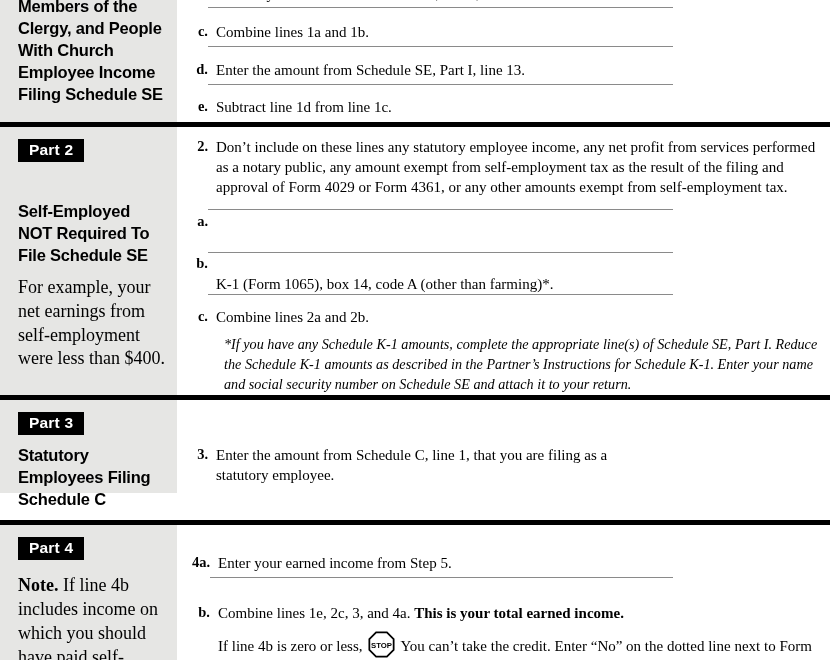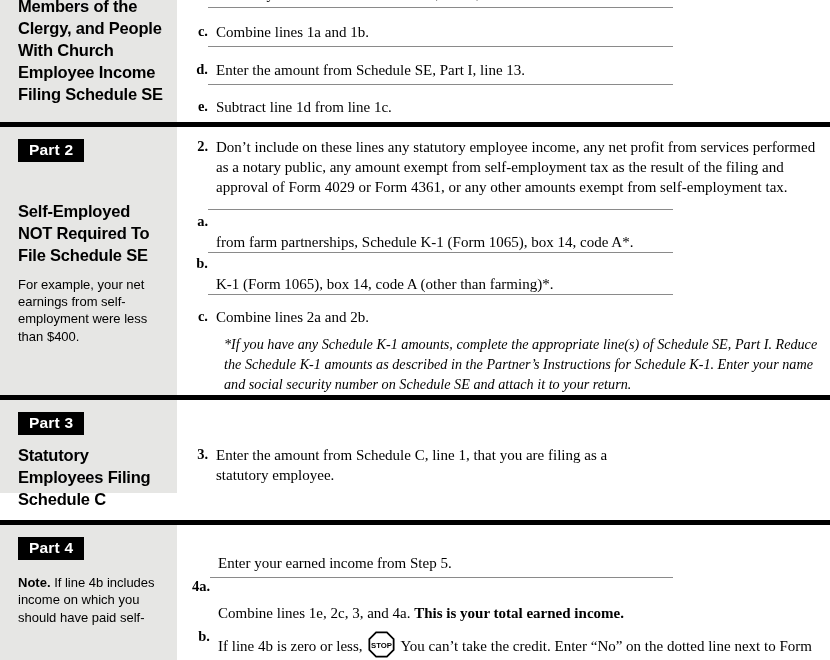--- a/index.html
+++ b/index.html
@@ -48,22 +48,22 @@
   }
   .side-head {
     font-family: "Liberation Sans", "DejaVu Sans", sans-serif;
     font-weight: bold;
     font-size: 16.5px;
     line-height: 1.33;
     color: #000;
     letter-spacing: -0.2px;
   }
   .side-note {
-    font-family: Liberation Sans, sans-serif;
-    font-size: 13px;
+    font-family: Liberation Serif, serif;
+    font-size: 18px;
     line-height: 1.32;
     color: #000;
   }
   .side-note b { font-weight: bold; }
 
   
   .band-rule {
     width: 830px;
     height: 5px;
     background: #000;
@@ -78,21 +78,21 @@
   .lineno {
     font-family: "Liberation Serif", "DejaVu Serif", serif;
     font-weight: bold;
     font-size: 14.5px;
     width: 30px;
     flex: 0 0 30px;
     text-align: right;
     padding-right: 8px;
     padding-top: 1px;
   }
-  .lineno.wide { width: 32px; flex: 0 0 32px; margin-top: 24px; }
+  .lineno.wide { width: 32px; flex: 0 0 32px; }
   .ltext {
     font-size: 15px;
     line-height: 1.34;
     flex: 1 1 auto;
     padding-right: 6px;
   }
   .ltext b { font-weight: bold; }
   .italic-note {
     font-size: 14.2px;
     font-style: italic;
@@ -202,21 +202,20 @@
         <div class="lineno">2.</div>
         <div class="ltext">Don’t include on these lines any statutory employee income, any net profit from services performed as a notary public, any amount exempt from self-employment tax as the result of the filing and approval of Form 4029 or Form 4361, or any other amounts exempt from self-employment tax.</div>
       </div>
 
       <hr class="hr-thin" style="position:absolute;top:82px;left:30px;width:465px;">
 
       <div class="row" style="position:absolute;top:85px;left:8px;width:650px;">
         <div class="lineno">a.</div>
         <div class="ltext">
           <br>
-          <span>from farm partnerships, Schedule K-1 (Form 1065), box 14, code A*.</span>
         </div>
       </div>
       <hr class="hr-thin" style="position:absolute;top:125px;left:30px;width:465px;">
 
       <div class="row" style="position:absolute;top:127px;left:8px;width:650px;">
         <div class="lineno">b.</div>
         <div class="ltext">
           <br>
           <span>K-1 (Form 1065), box 14, code A (other than farming)*.</span>
         </div>

